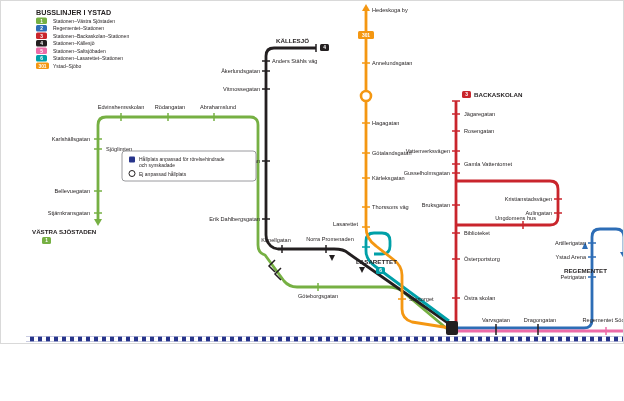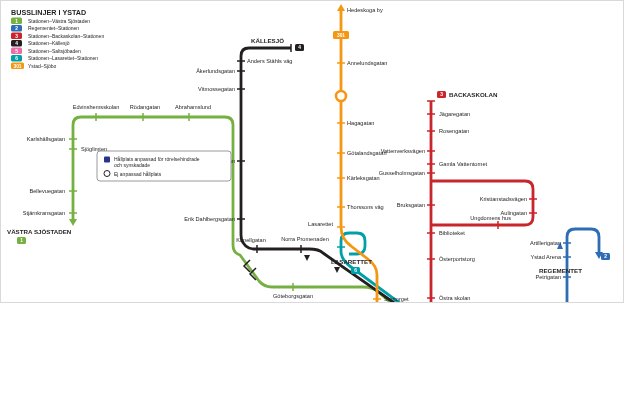--- a/index.html
+++ b/index.html
@@ -1,17 +1,17 @@
 <!DOCTYPE html>
 <html><head>
 <meta charset="utf-8">
 <style>
   html,body{margin:0;padding:0;background:#fff;}
-  .wrap{position:relative;width:624px;height:303px;background:#ffffff;overflow:hidden;
-        font-family:"Liberation Sans",sans-serif;border:1px solid #d9d9d9;box-sizing:border-box;}
+  .wrap{position:relative;width:624px;height:344px;background:#ffffff;overflow:hidden;
+        font-family:"Liberation Sans",sans-serif;border:1px solid #d9d9d9;box-sizing:border-box;padding-left:25px;}
   svg{display:block;}
   svg text{font-family:"Liberation Sans",sans-serif;font-size:5.6px;fill:#231f20;}
   .bld{font-weight:bold;font-size:6.2px;}
   .ttl{font-weight:bold;font-size:7.2px;}
   .sm{font-size:5px;}
   .end{text-anchor:end;}
   .mid{text-anchor:middle;}
   .wt{fill:#ffffff;font-weight:bold;font-size:4.9px;text-anchor:middle;}
   .route{fill:none;stroke-width:2.8;stroke-linejoin:round;stroke-linecap:butt;}
   .tk{stroke-width:1.5;fill:none;}

